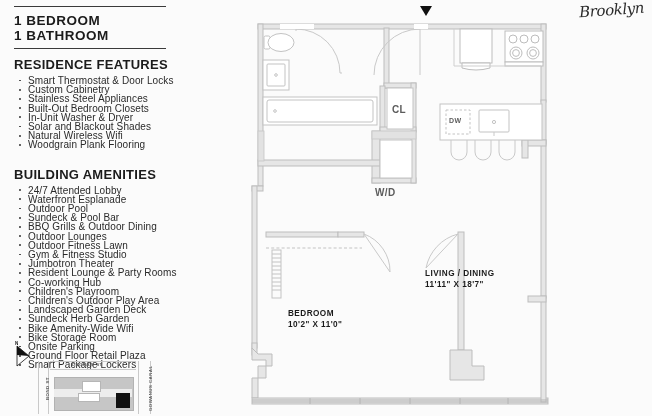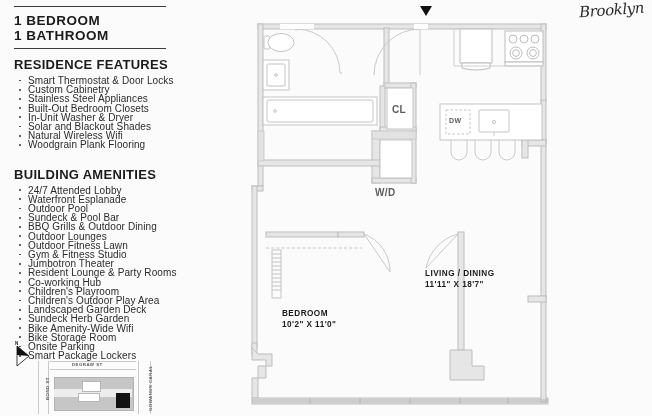--- a/index.html
+++ b/index.html
@@ -123,20 +123,21 @@
       <li>Jumbotron Theater</li>
       <li>Resident Lounge &amp; Party Rooms</li>
       <li>Co-working Hub</li>
       <li>Children's Playroom</li>
       <li>Children's Outdoor Play Area</li>
       <li>Landscaped Garden Deck</li>
       <li>Sundeck Herb Garden</li>
       <li>Bike Amenity-Wide Wifi</li>
       <li>Bike Storage Room</li>
       <li>Onsite Parking</li>
+      <li>Ground Floor Retail Plaza</li>
       <li>Smart Package Lockers</li>
     </ul>
   </div>
 
   <div class="map">
     <div class="compass">
       <span class="n">N</span>
       <svg width="26" height="32" viewBox="0 0 26 32">
         <path d="M7 4 L19 14 L7 13 Z" fill="#111"></path>
         <path d="M7 4 L7 24 L19 14 Z" fill="none" stroke="#111" stroke-width="0.8"></path>
@@ -361,21 +362,21 @@
       <g stroke="#cfcfcf" stroke-width="0.8">
         <line x1="293" y1="180" x2="293" y2="180"></line>
       </g>
     </svg>
 
     <div class="rmlabel" style="left:175px;top:268px;width:150px;">
       <div>LIVING / DINING</div>
       <div class="dim">11'11" X 18'7"</div>
     </div>
 
-    <div class="rmlabel" style="left:32px;top:308px;width:140px;">
+    <div class="rmlabel" style="left:38px;top:308px;width:140px;">
       <div>BEDROOM</div>
       <div class="dim">10'2" X 11'0"</div>
     </div>
 
     <div class="fixlabel" style="left:142px;top:104px;">CL</div>
     <div class="fixlabel" style="left:125px;top:155px;margin-top:32px;">W/D</div>
     <div class="fixlabel" style="left:199px;top:117px;font-size:7px;">DW</div>
   </div>
 
 </div>

